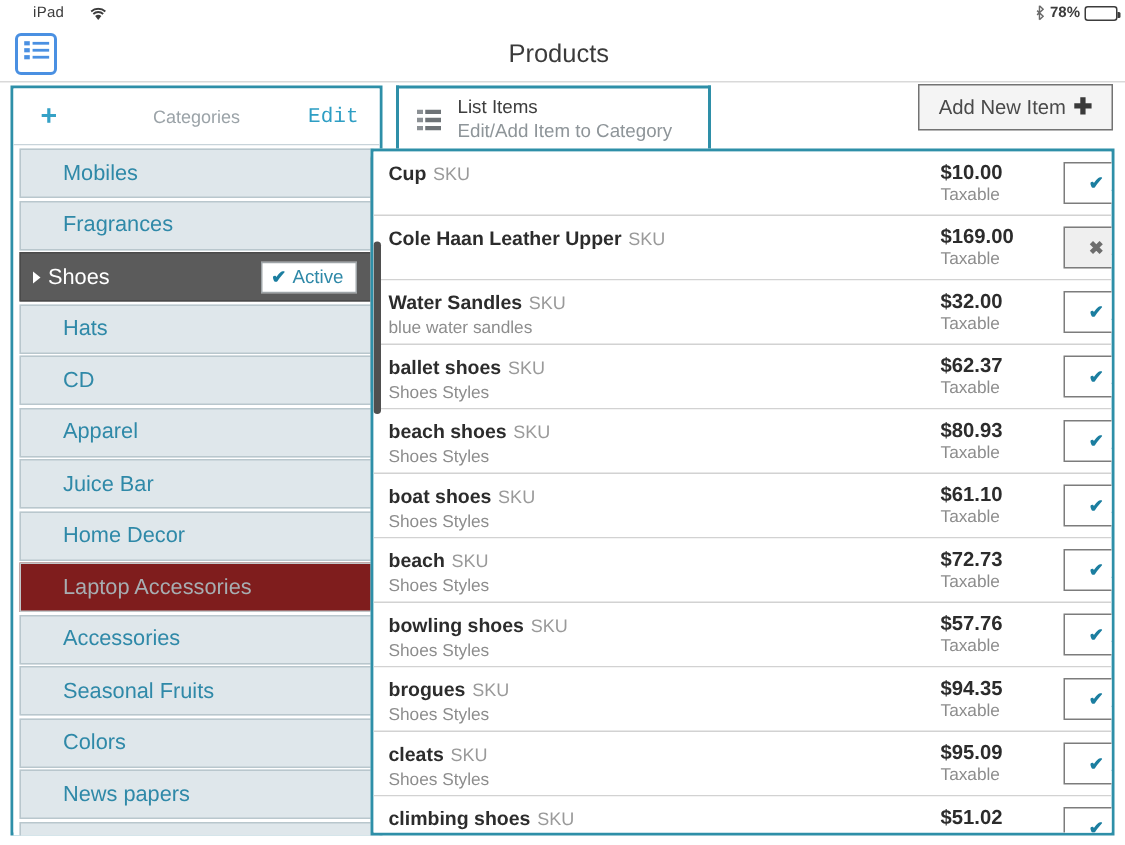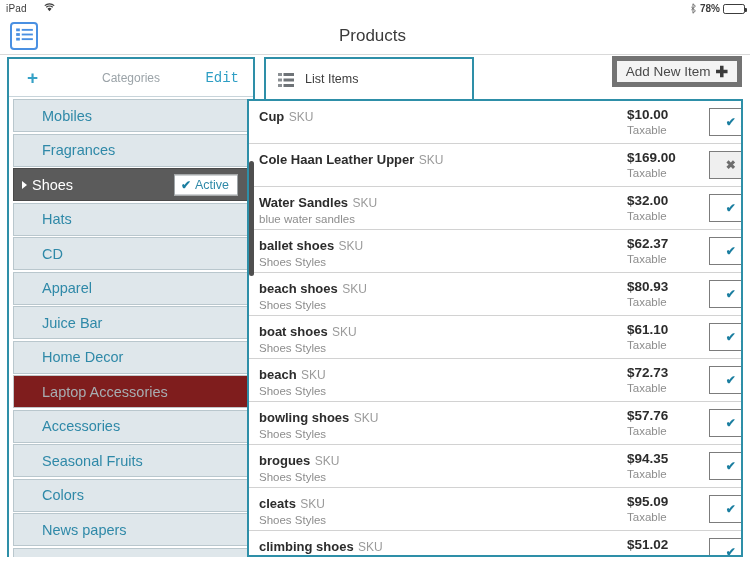--- a/index.html
+++ b/index.html
@@ -9,21 +9,21 @@
     font-family:"Liberation Sans", sans-serif;
     -webkit-font-smoothing:antialiased;
   }
 
   
   .statusbar{
     position:absolute; left:0; top:0; width:750px; height:17px;
     background:#fff; color:#3a3a3a; font-size:10px;
     display:flex; align-items:center;
   }
-  .sb-left{ position:absolute; left:6px; display:flex; align-items:flex-start; gap:17px;}
+  .sb-left{ position:absolute; left:22px; display:flex; align-items:flex-end; gap:17px;}
   .sb-ipad{ font-size:10px; color:#3c3c3c; letter-spacing:.2px;}
   .wifi{ width:11px;height:9px; position:relative; display:inline-block;}
   .wifi svg{display:block;}
   .sb-center{ position:absolute; left:0; width:750px; text-align:center;
     font-size:10.5px; font-weight:bold; color:#3c3c3c; letter-spacing:.2px;}
   .sb-right{ position:absolute; right:5px; display:flex; align-items:center; gap:3px;}
   .bt{ width:7px;height:11px;}
   .batt-pct{ font-size:10px; font-weight:bold; color:#3c3c3c;}
   .batt{ width:22px; height:10px; border:1.2px solid #3c3c3c; border-radius:2.2px;
     position:relative; padding:1px;}
@@ -106,21 +106,21 @@
     position:absolute; left:264px; top:57px; width:210px; height:44px;
     background:#fff; border:2px solid #2e8fa8; border-bottom:none;
     display:flex; align-items:center; padding-left:12px; cursor:pointer;
   }
   .tabcard .ticon{ width:16px; height:14px; margin-right:11px; flex:none;}
   .tab-t1{ font-size:12.5px; color:#3d3d3d; line-height:1.25;}
   .tab-t2{ font-size:12.5px; color:#8e9599; line-height:1.25;}
 
   .addbtn{
     position:absolute; right:8px; top:56px; width:130px; height:31px;
-    background:#f4f4f4; border:5px solid #737373;
+    background:#f4f4f4; border:1px solid #737373;
     display:flex; align-items:center; justify-content:center; gap:5px;
     font-size:13.5px; color:#4a4a4a; cursor:pointer;
   }
   .addbtn .pl{ font-size:15px; font-weight:bold; color:#3a3a3a; line-height:1;}
 
   .itemspanel{
     position:absolute; left:247px; top:99px; width:496px; height:458px;
     border:2px solid #2e8fa8; border-top:2px solid #2e8fa8;
     background:#fff; overflow:hidden;
   }
@@ -258,20 +258,21 @@
       <rect x="0" y="0" width="4" height="3" fill="#8b9094"></rect>
         <rect x="5.5" y="0" width="10.5" height="3" fill="#6e7377"></rect>
       <rect x="0" y="5.5" width="4" height="3" fill="#8b9094"></rect>
         <rect x="5.5" y="5.5" width="10.5" height="3" fill="#6e7377"></rect>
       <rect x="0" y="11" width="4" height="3" fill="#8b9094"></rect>
         <rect x="5.5" y="11" width="10.5" height="3" fill="#6e7377"></rect>
     </svg>
   </span>
   <div>
     <div class="tab-t1">List Items</div>
+    <div class="tab-t2">Edit/Add Item to Category</div>
   </div>
 </div>
 
 <div class="addbtn">
   <span>Add New Item</span>
   <span class="pl">✚</span>
 </div>
 
 <div class="itemspanel">
   <div class="items-scroll"></div>

